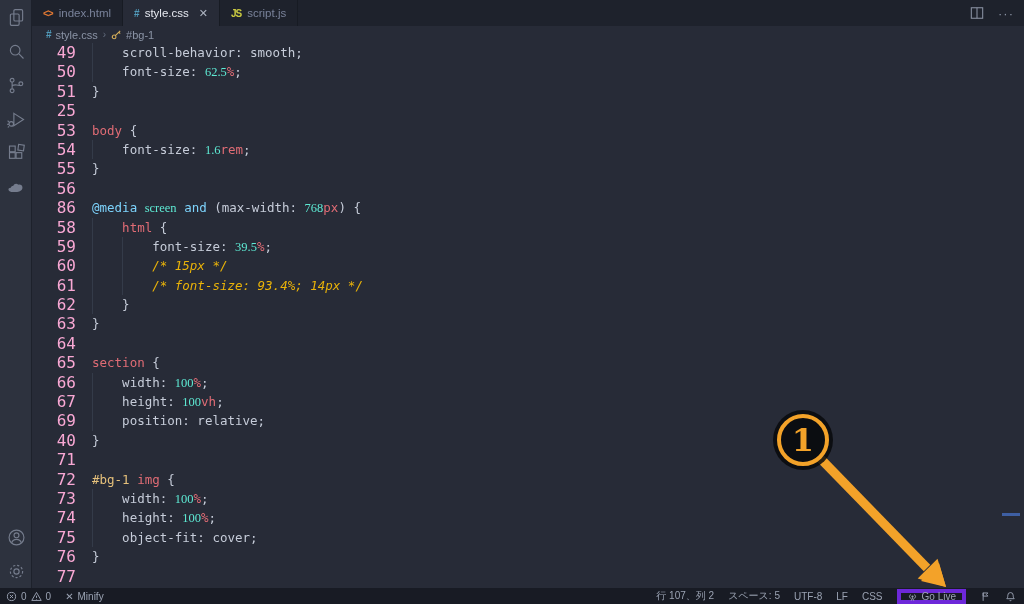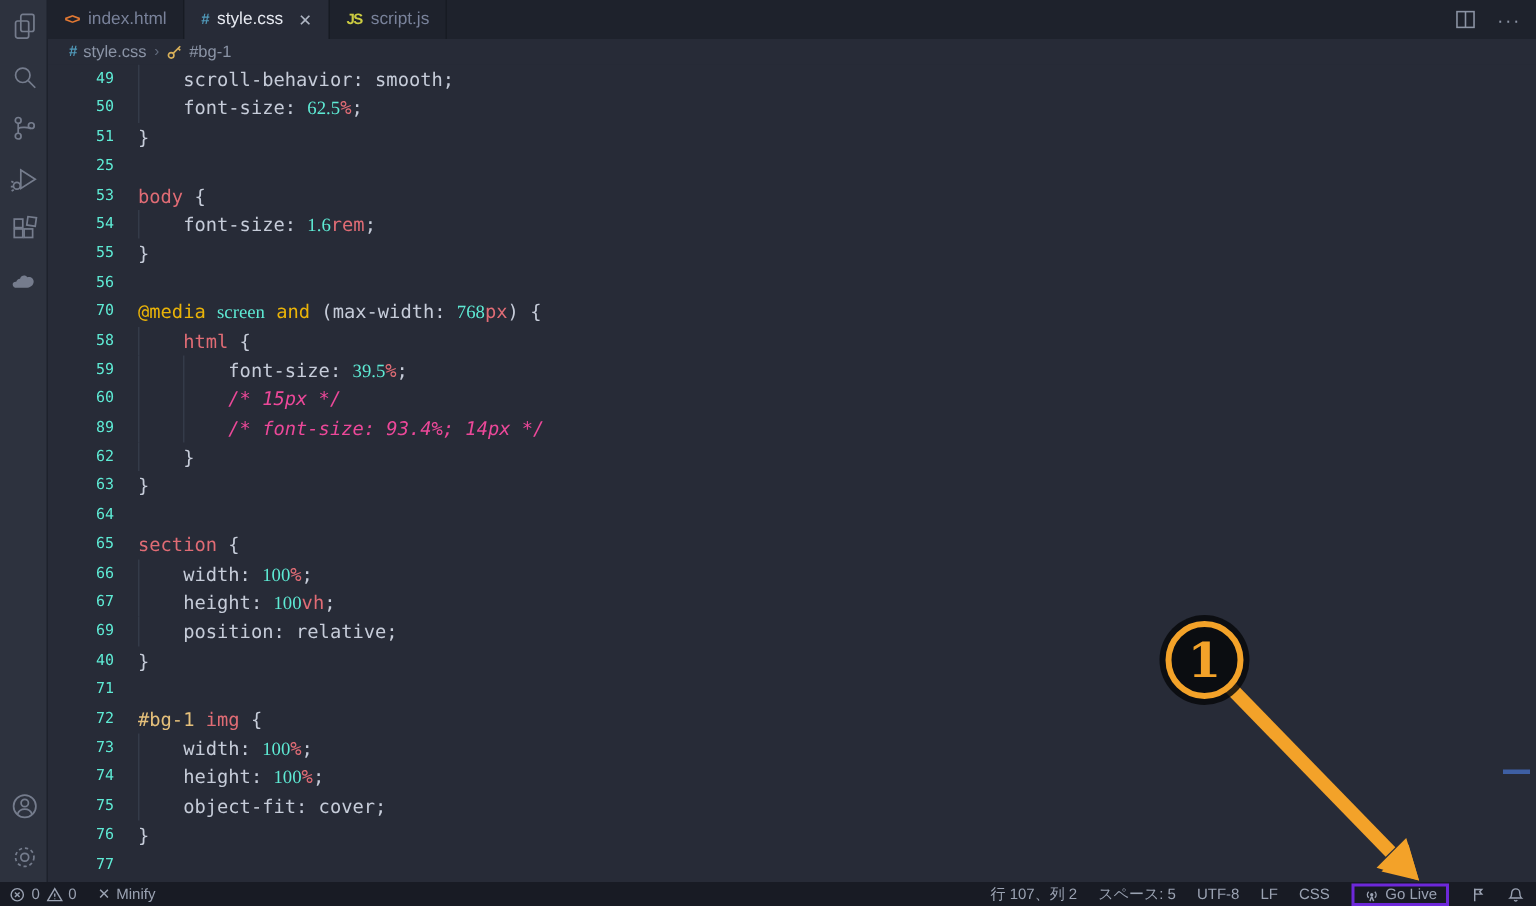--- a/index.html
+++ b/index.html
@@ -30,37 +30,37 @@
   .breadcrumb { height:17px; background:#272b37; display:flex; align-items:center; gap:5px; padding-left:14px; font-size:11px; color:#8b94a6; }
   .breadcrumb .bc-item { cursor:pointer; display:flex; align-items:center; gap:4px; }
   .breadcrumb .hash { color:#519aba; font-weight:bold; font-size:10px; }
   .breadcrumb .sep { color:#626b7d; font-size:10px; }
   .breadcrumb svg { width:11px; height:11px; }
 
   
   .editor { flex:1; background:#272b37; overflow:hidden; position:relative;
             font-family:"DejaVu Sans Mono", monospace; font-size:12.5px; }
   .line { height:19.4px; line-height:19.4px; display:flex; position:relative; white-space:pre; }
-  .num  { width:44px; text-align:right; color:#5eead4; flex:0 0 44px; margin-right:16px; font-size:10px; }
+  .num  { width:44px; text-align:right; color:#f9a8d4; flex:0 0 44px; margin-right:16px; font-size:16px; }
   .code { color:#c6ccd9; }
   .code .o { color:#5eead4;font-family:Liberation Serif, serif; }
   .code .r { color:#e06c75; }
-  .code .p { color:#eab308;text-align:center; }
+  .code .p { color:#7dd3fc;text-align:center; }
   .code .g { color:#e5c07b; }
-  .code .c { color:#ec4899; font-style:italic; }
+  .code .c { color:#eab308; font-style:italic; }
   .guide { position:absolute; top:0; bottom:0; width:1px; background:#343b49; }
 
   .overview-mark { position:absolute; right:4px; width:18px; height:3px; background:#3e5fa3; }
 
   
   .statusbar { height:16px; background:#181b24; display:flex; align-items:center; justify-content:space-between; font-size:10px; color:#9aa2b2; padding:0 8px 0 6px; }
   .sb-group { display:flex; align-items:center; gap:14px; height:100%; }
   .sb-item { display:flex; align-items:center; gap:4px; cursor:pointer; white-space:nowrap; }
   .sb-item svg { width:11px; height:11px; stroke:#9aa2b2; fill:none; stroke-width:1.2; }
-  .sb-item.golive { border:2px solid #6d28d9; padding:0 6px; height:15px; }
+  .sb-item.golive { border:4px solid #6d28d9; padding:0 6px; height:15px; }
 
   
   .anno-circle { position:absolute; left:777px; top:414px; width:52px; height:52px; border-radius:50%;
                  background:#0b0d11; border:4px solid #f3a229; box-shadow:0 0 0 4px rgba(8,9,12,.85);
                  display:flex; align-items:center; justify-content:center; z-index:50; }
   .anno-circle span { color:#f3a229; font-family:"DejaVu Serif", serif; font-weight:bold; font-size:32px; line-height:1; }
   .anno-arrow { position:absolute; inset:0; z-index:49; pointer-events:none; }
 </style>
 </head>
 <body>
@@ -174,25 +174,25 @@
       <div class="editor" id="editor">
         <div class="overview-mark" style="top:470px;"></div>
       <div class="line"><span class="num">49</span><span class="code"><span>    scroll-behavior: smooth;</span></span><span class="guide" style="left: 60px;"></span></div>
           <div class="line"><span class="num">50</span><span class="code"><span>    font-size: </span><span class="o">62.5</span><span class="r">%</span><span>;</span></span><span class="guide" style="left: 60px;"></span></div>
           <div class="line"><span class="num">51</span><span class="code"><span>}</span></span></div>
           <div class="line"><span class="num">25</span><span class="code"></span></div>
           <div class="line"><span class="num">53</span><span class="code"><span class="r">body</span><span> {</span></span></div>
           <div class="line"><span class="num">54</span><span class="code"><span>    font-size: </span><span class="o">1.6</span><span class="r">rem</span><span>;</span></span><span class="guide" style="left: 60px;"></span></div>
           <div class="line"><span class="num">55</span><span class="code"><span>}</span></span></div>
           <div class="line"><span class="num">56</span><span class="code"></span></div>
-          <div class="line"><span class="num">70</span><span class="code"><span class="p">@media</span><span> </span><span class="o">screen</span><span> </span><span class="p">and</span><span> (max-width: </span><span class="o">768</span><span class="r">px</span><span>) {</span></span></div>
+          <div class="line"><span class="num">86</span><span class="code"><span class="p">@media</span><span> </span><span class="o">screen</span><span> </span><span class="p">and</span><span> (max-width: </span><span class="o">768</span><span class="r">px</span><span>) {</span></span></div>
           <div class="line"><span class="num">58</span><span class="code"><span>    </span><span class="r">html</span><span> {</span></span><span class="guide" style="left: 60px;"></span></div>
           <div class="line"><span class="num">59</span><span class="code"><span>        font-size: </span><span class="o">39.5</span><span class="r">%</span><span>;</span></span><span class="guide" style="left: 60px;"></span><span class="guide" style="left: 90.08px;"></span></div>
           <div class="line"><span class="num">60</span><span class="code"><span class="c">        /* 15px */</span></span><span class="guide" style="left: 60px;"></span><span class="guide" style="left: 90.08px;"></span></div>
-          <div class="line"><span class="num">89</span><span class="code"><span class="c">        /* font-size: 93.4%; 14px */</span></span><span class="guide" style="left: 60px;"></span><span class="guide" style="left: 90.08px;"></span></div>
+          <div class="line"><span class="num">61</span><span class="code"><span class="c">        /* font-size: 93.4%; 14px */</span></span><span class="guide" style="left: 60px;"></span><span class="guide" style="left: 90.08px;"></span></div>
           <div class="line"><span class="num">62</span><span class="code"><span>    }</span></span><span class="guide" style="left: 60px;"></span></div>
           <div class="line"><span class="num">63</span><span class="code"><span>}</span></span></div>
           <div class="line"><span class="num">64</span><span class="code"></span></div>
           <div class="line"><span class="num">65</span><span class="code"><span class="r">section</span><span> {</span></span></div>
           <div class="line"><span class="num">66</span><span class="code"><span>    width: </span><span class="o">100</span><span class="r">%</span><span>;</span></span><span class="guide" style="left: 60px;"></span></div>
           <div class="line"><span class="num">67</span><span class="code"><span>    height: </span><span class="o">100</span><span class="r">vh</span><span>;</span></span><span class="guide" style="left: 60px;"></span></div>
           <div class="line"><span class="num">69</span><span class="code"><span>    position: relative;</span></span><span class="guide" style="left: 60px;"></span></div>
           <div class="line"><span class="num">40</span><span class="code"><span>}</span></span></div>
           <div class="line"><span class="num">71</span><span class="code"></span></div>
           <div class="line"><span class="num">72</span><span class="code"><span class="g">#bg-1</span><span> </span><span class="r">img</span><span> {</span></span></div>

